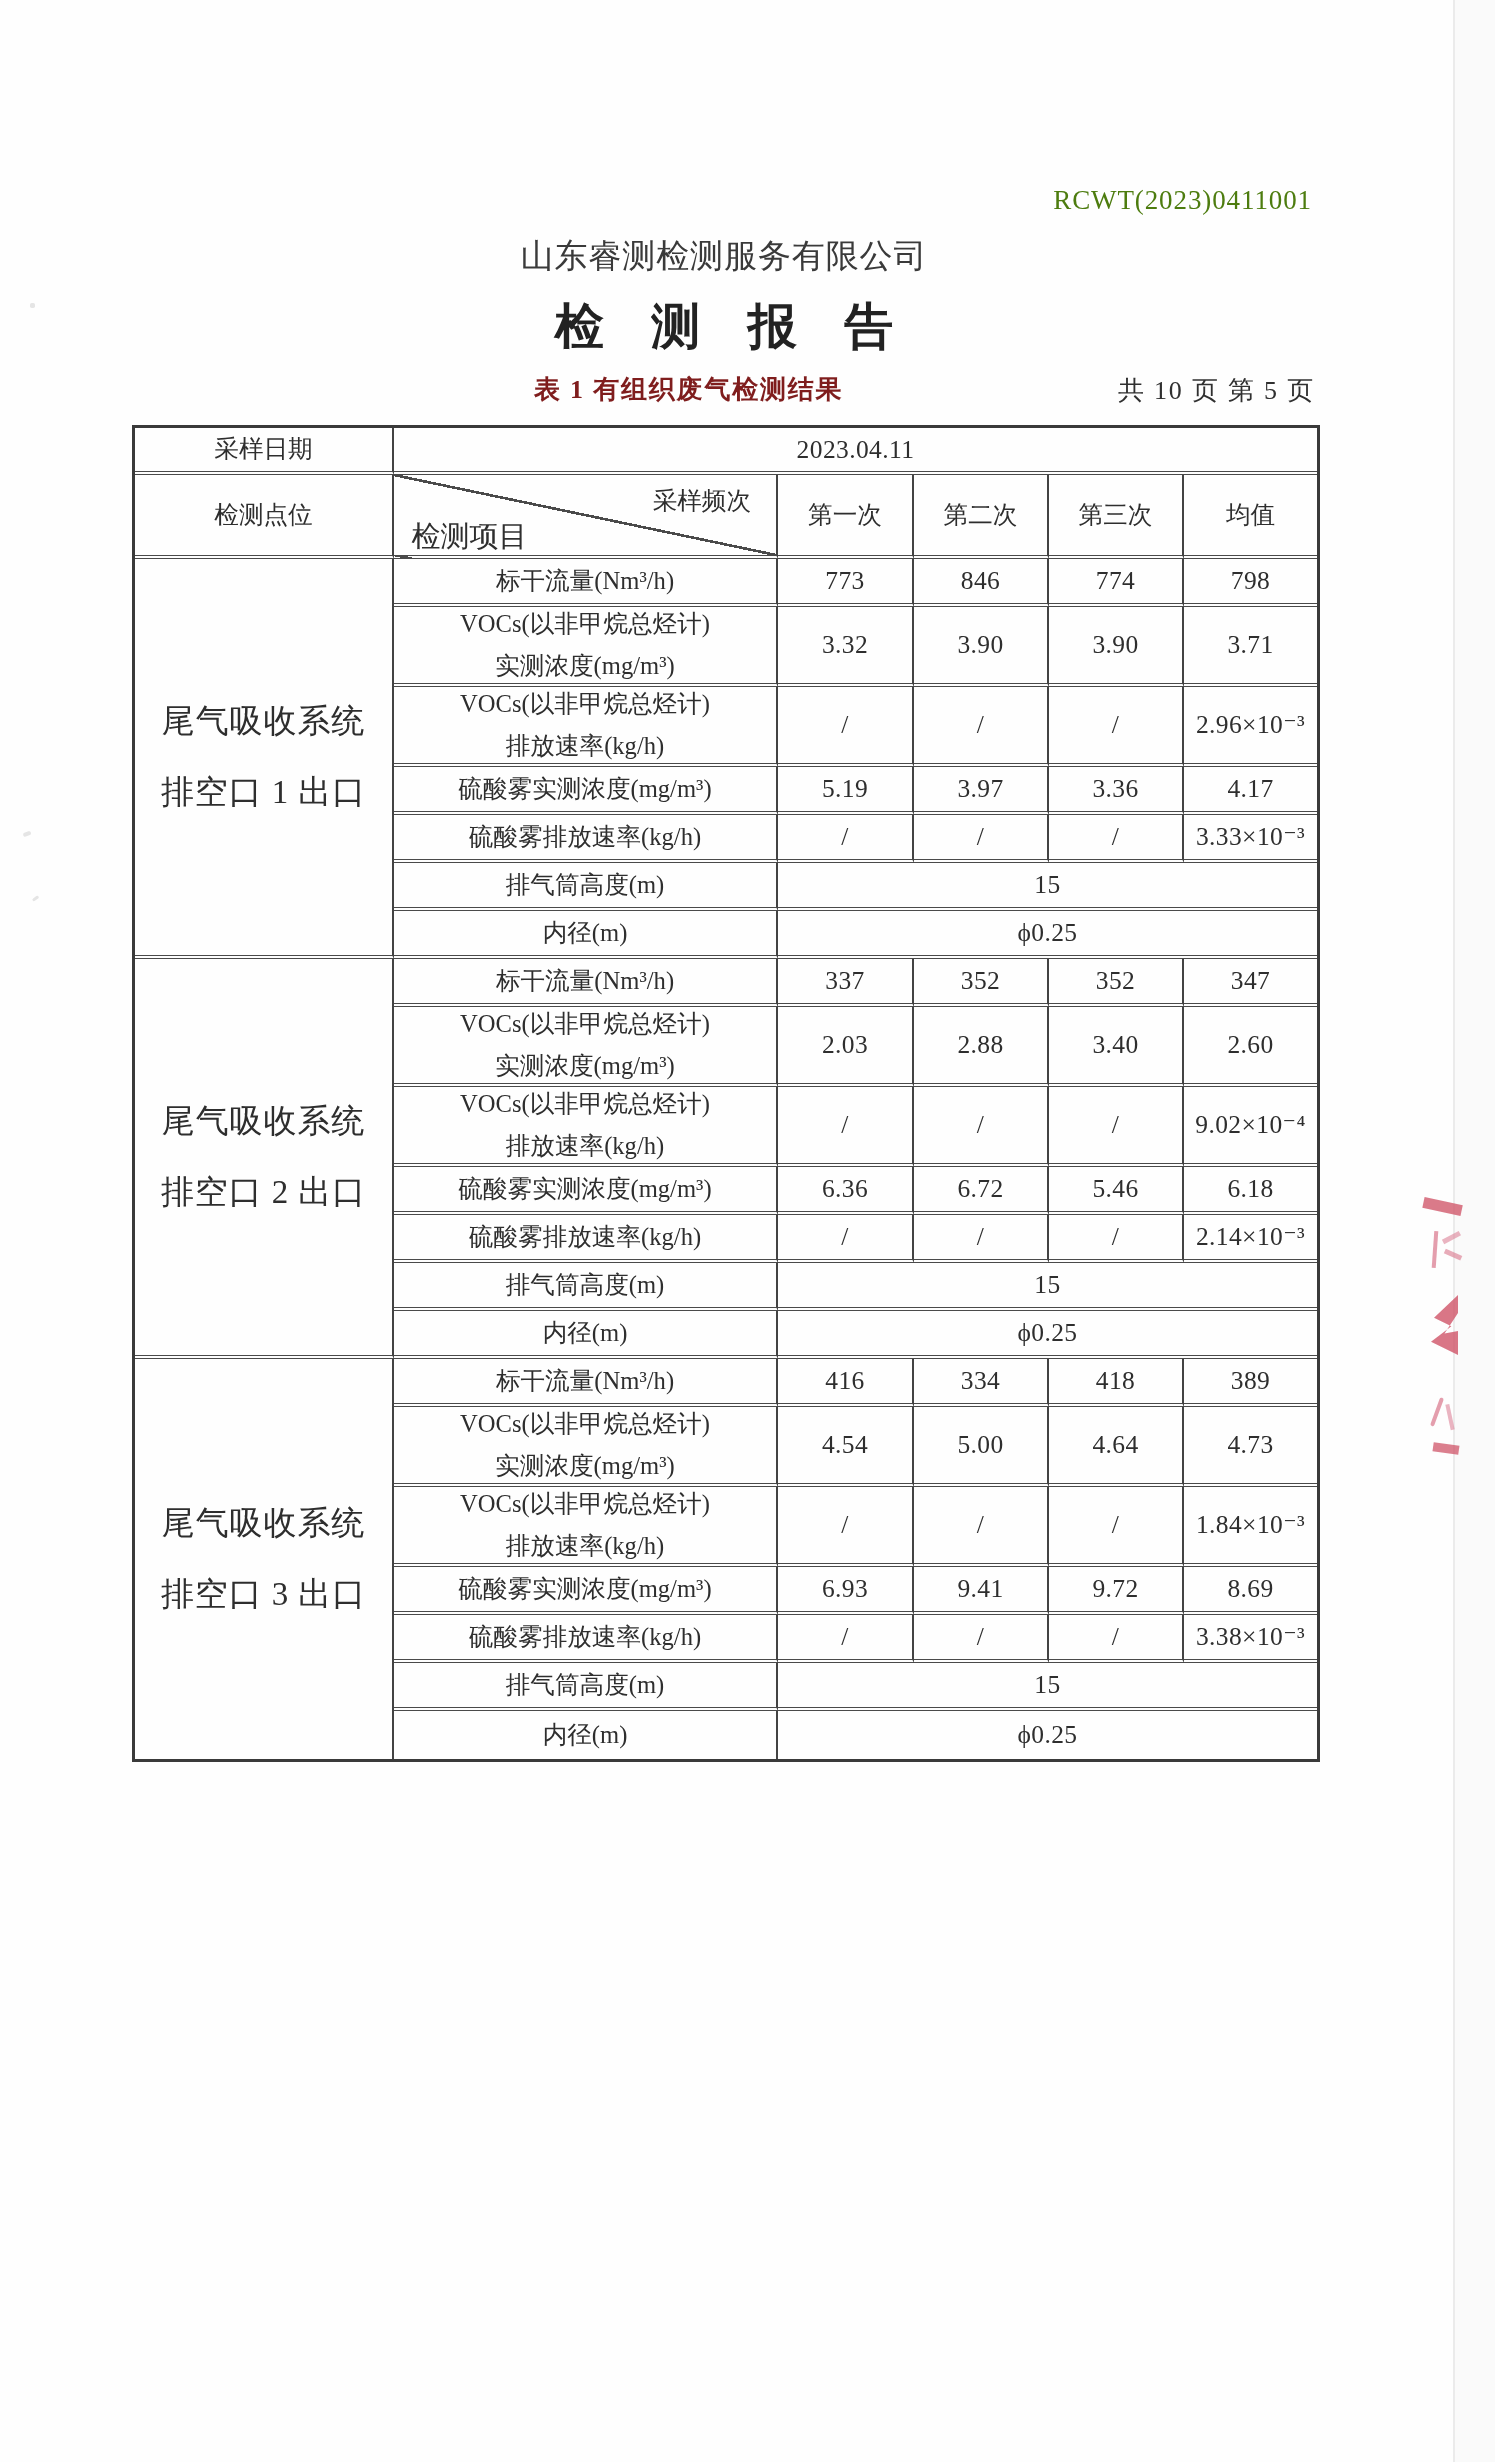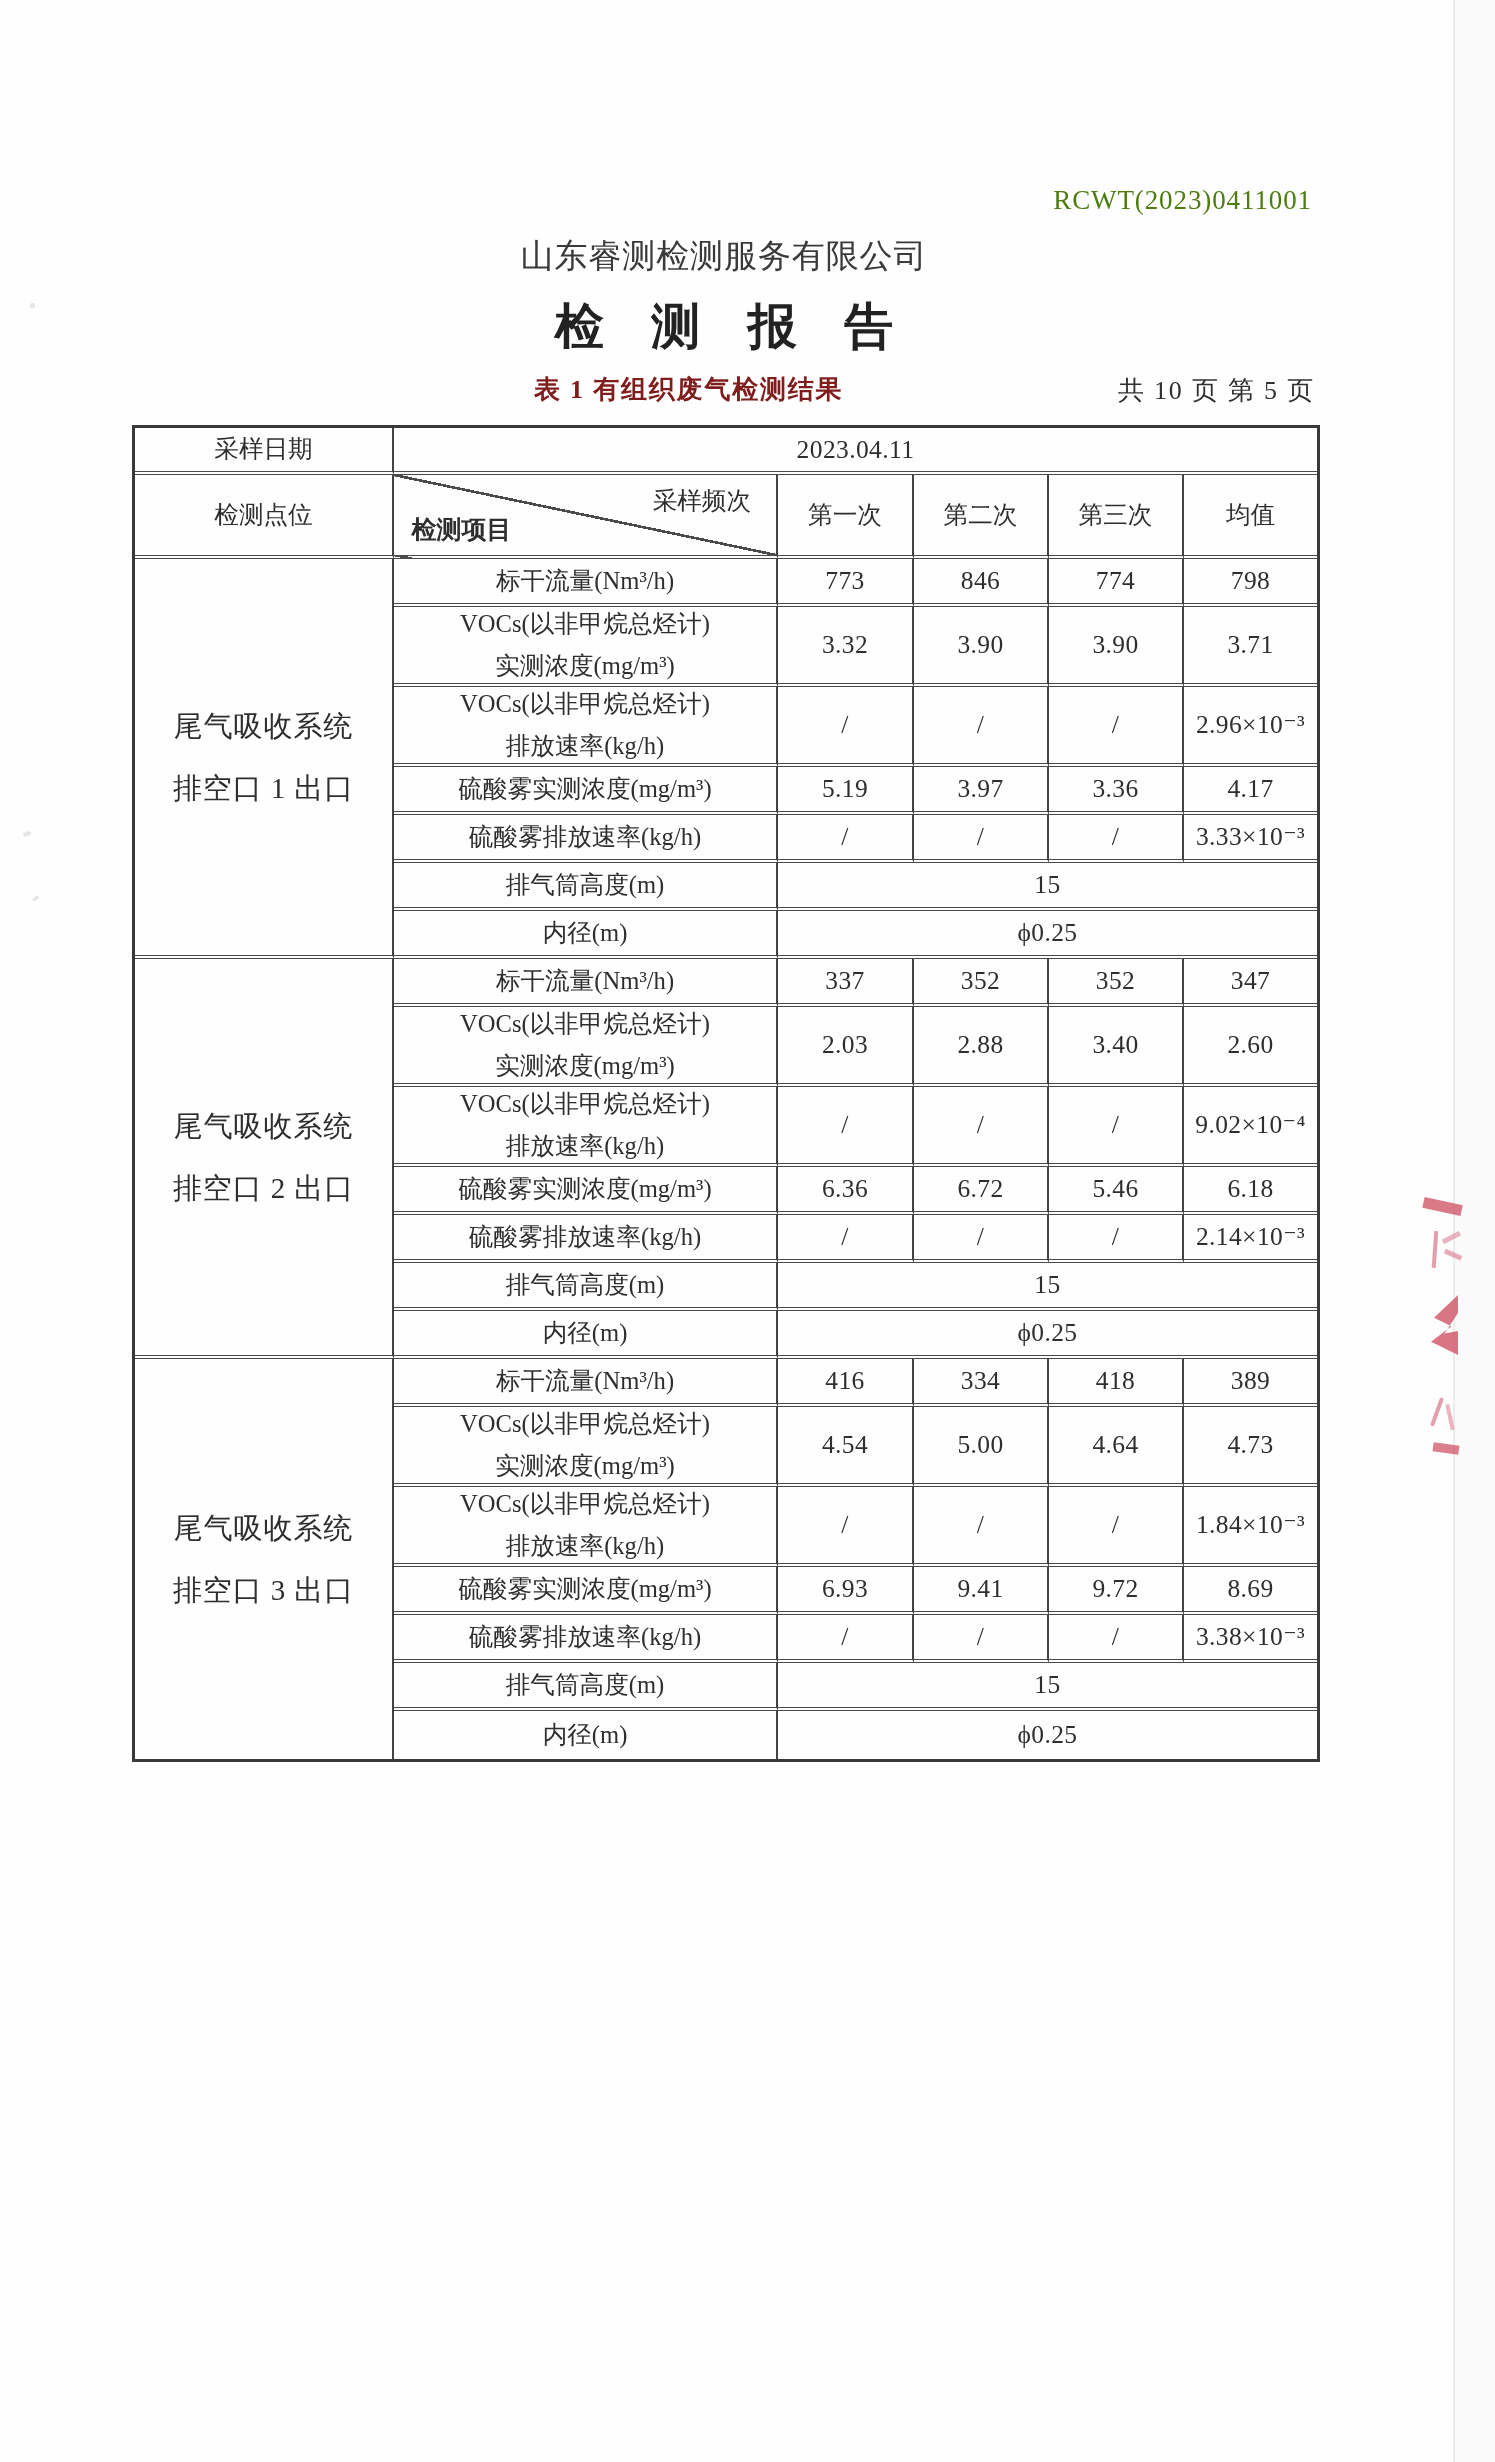--- a/index.html
+++ b/index.html
@@ -43,36 +43,36 @@
   .cell{
     display:flex;align-items:center;justify-content:center;
     border-right:2.6px solid #434343;
     border-bottom:4.4px double #4a4a4a;
     font-size:24.6px;color:#2e2e2e;
     text-align:center;line-height:1.25;
     overflow:visible;
   }
   .val{font-size:25.5px;letter-spacing:0.4px;}
   .pre{white-space:pre-line;line-height:1.7;}
-  .secname{white-space:pre-line;line-height:2.15;font-size:29px;letter-spacing:0.9px;}
+  .secname{white-space:pre-line;line-height:2.15;font-size:33px;letter-spacing:0.9px;}
   .cs5{grid-column:span 5;}
   .cs4{grid-column:span 4;}
   .rs7{grid-row:span 7;}
   .er{border-right:none;}
   .eb{border-bottom:none;}
   .diag{
     position:relative;
     background-image:linear-gradient(to top right,
       transparent calc(50% - 1.3px),
       #4a4a4a calc(50% - 1.3px),
       #4a4a4a calc(50% + 1.3px),
       transparent calc(50% + 1.3px));
   }
   .diag .d-top{position:absolute;top:10.6px;right:25px;font-size:24.6px;}
-  .diag .d-bot{position:absolute;bottom:10px;left:17.6px;font-size:25px;font-weight:bold;}
+  .diag .d-bot{position:absolute;bottom:1px;left:17.6px;font-size:29px;}
   
   .page-edge{
     position:absolute;top:0;right:40px;width:1.8px;height:2462px;
     background:#ebebeb;
   }
   .page-edge-strip{
     position:absolute;top:0;right:0;width:40px;height:2462px;
     background:#fafafa;
   }
   .stamp{position:absolute;pointer-events:none;}

